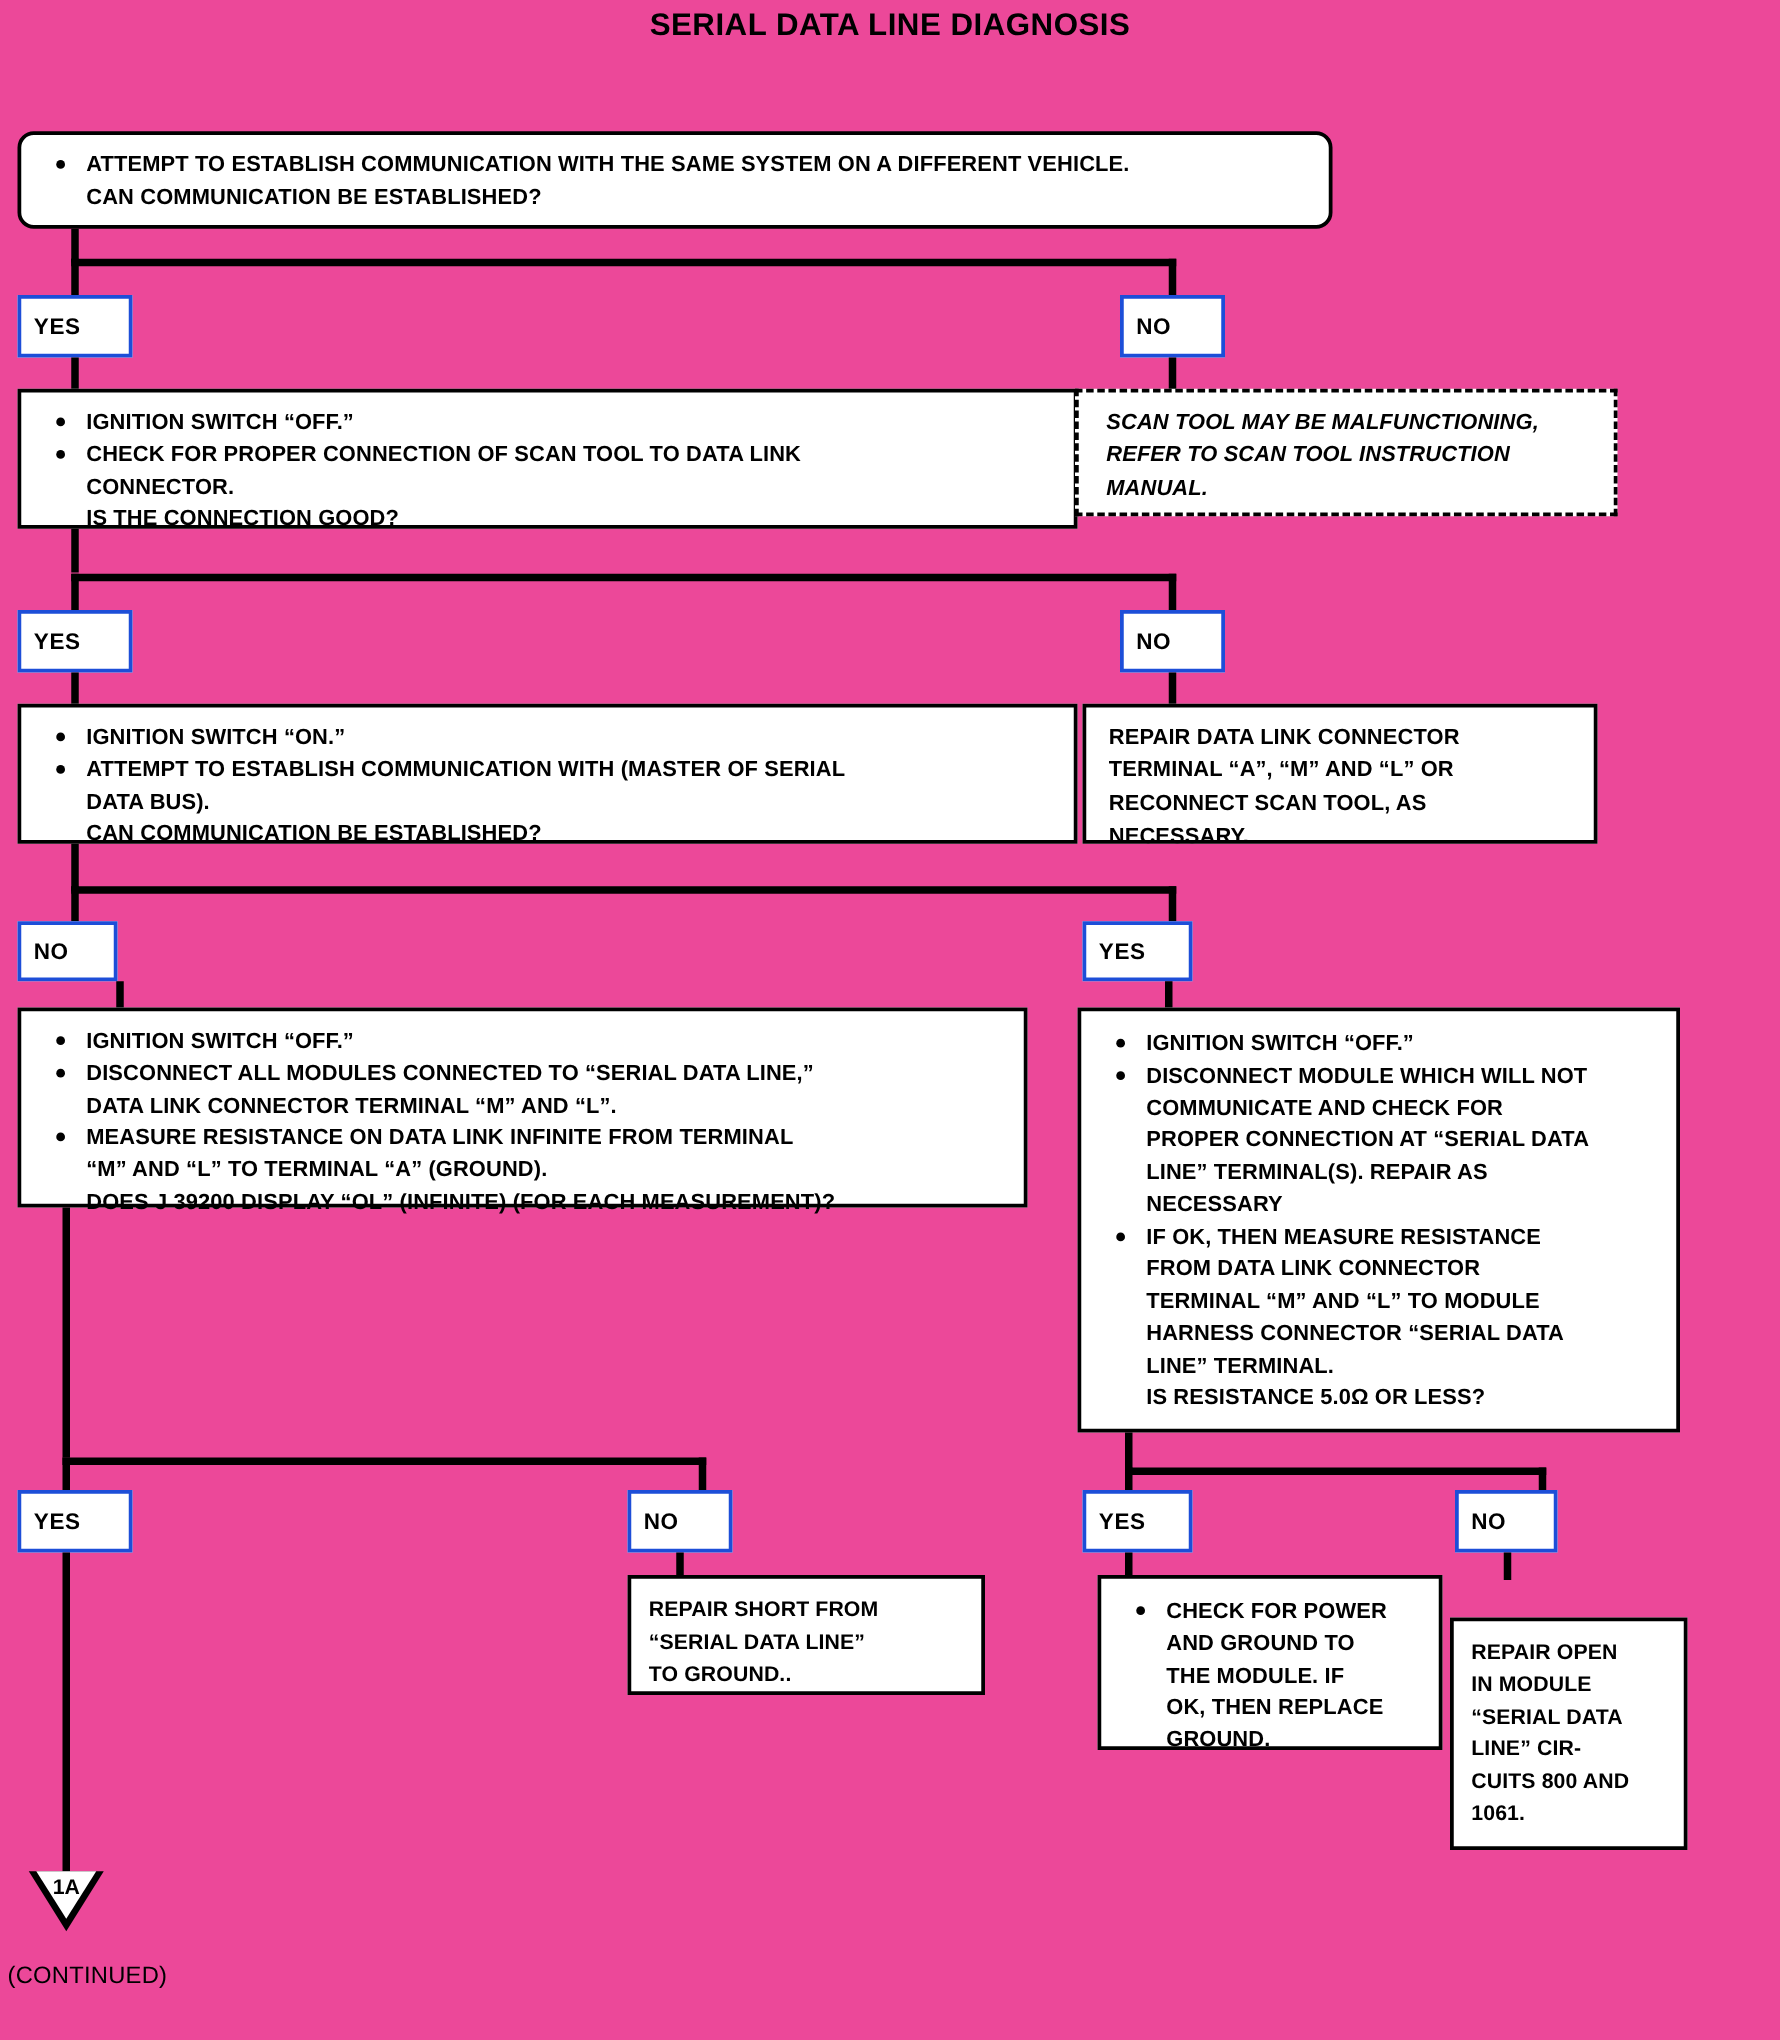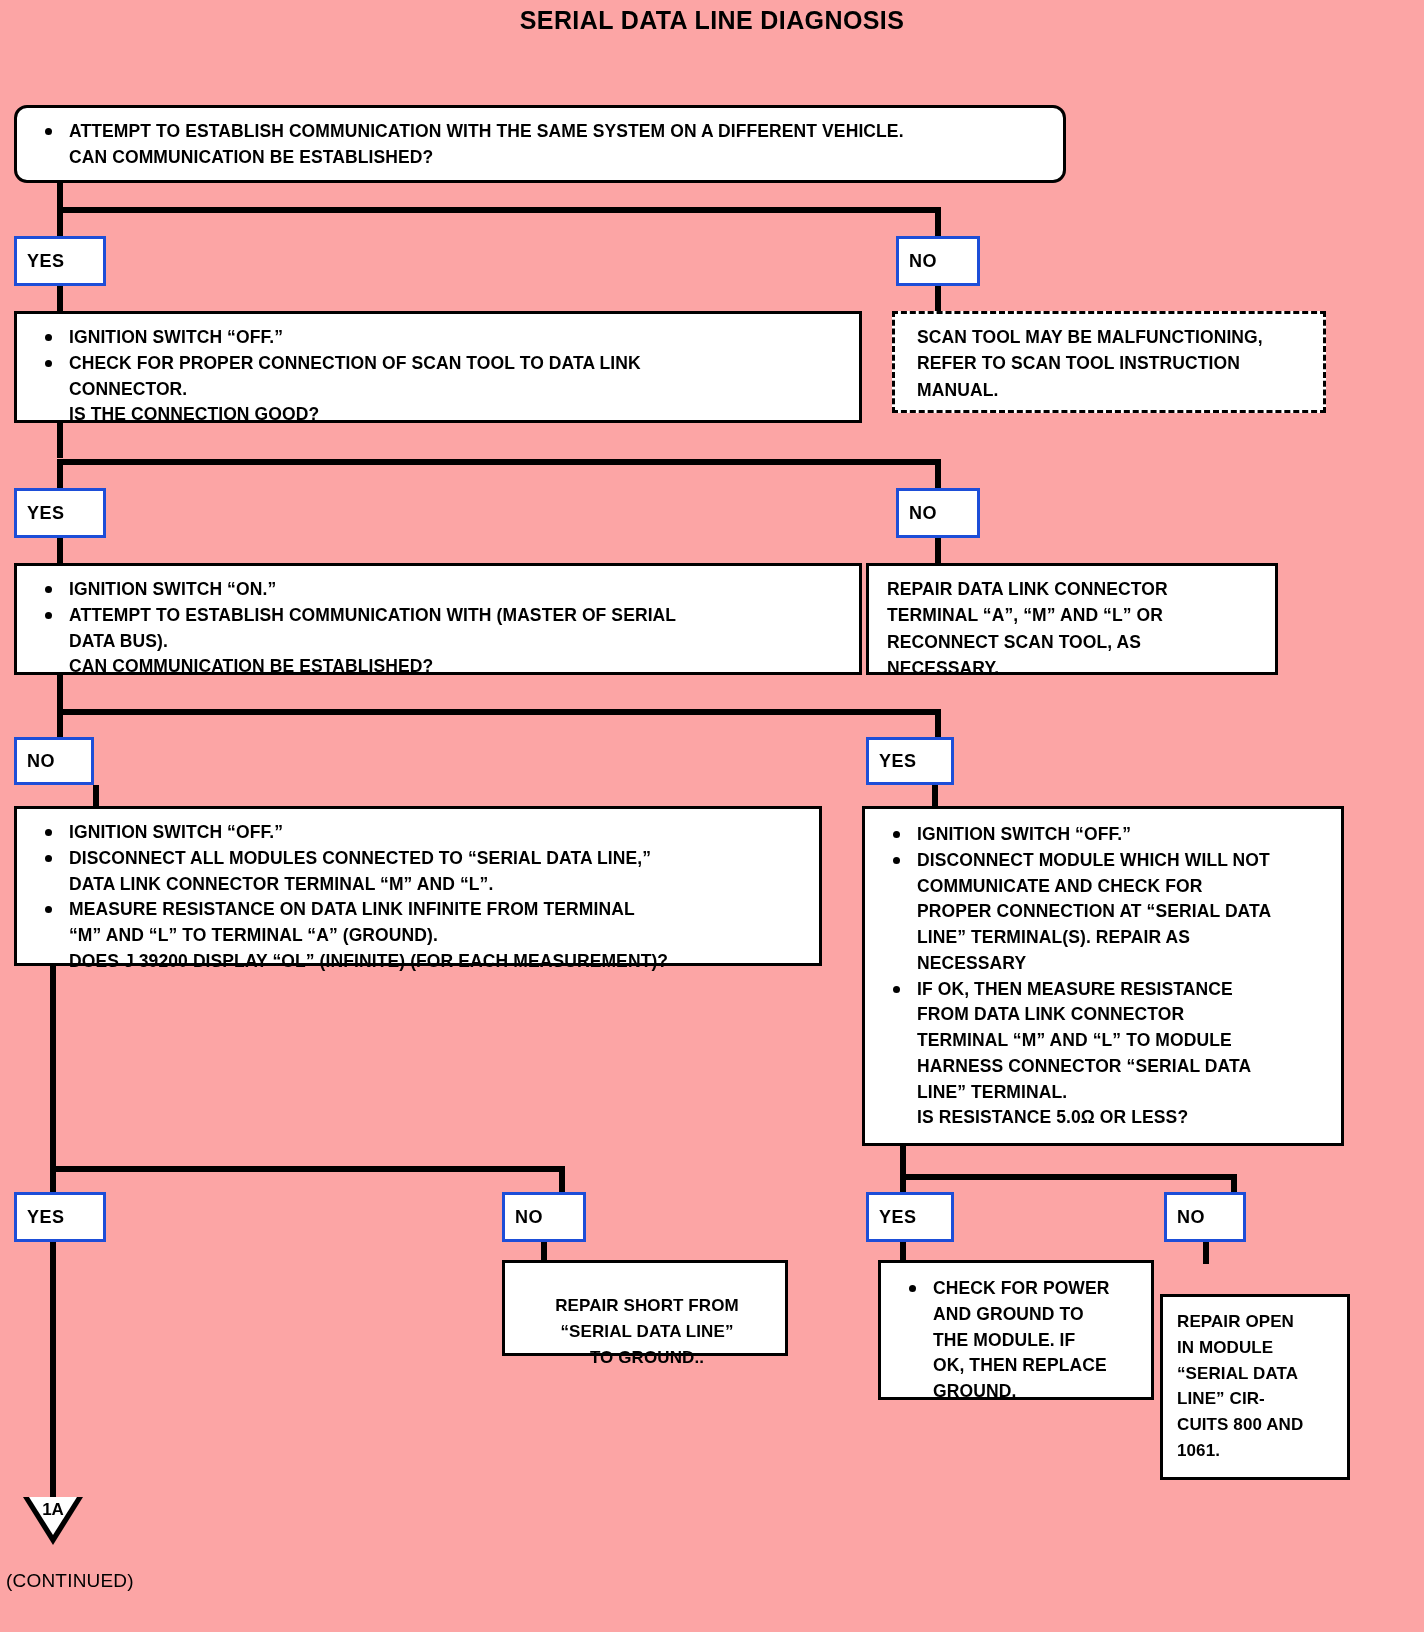--- a/index.html
+++ b/index.html
@@ -8,21 +8,21 @@
     background: #ffffff;
   }
   body {
     font-family: "Liberation Sans", sans-serif;
     color: #000000;
   }
   #page {
     position: relative;
     width: 1424px;
     height: 1632px;
-    background: #fca5a5;
+    background: #ec4899;
     overflow: hidden;
   }
 
   
   .title {
     position: absolute;
     left: 0;
     top: 6px;
     width: 1424px;
     text-align: center;
@@ -180,21 +180,21 @@
     <div class="inner">
       <ul class="bullets">
         <li class="has-bullet">IGNITION SWITCH “OFF.”</li>
         <li class="has-bullet">CHECK FOR PROPER CONNECTION OF SCAN TOOL TO DATA LINK</li>
         <li class="nobullet">CONNECTOR.</li>
         <li class="nobullet">IS THE CONNECTION GOOD?</li>
       </ul>
     </div>
   </div>
 
-  <div class="box dashed" style="left:892px; top:311px; width:434px; height:102px;">
+  <div class="box dashed" style="left:860px; top:311px; width:434px; height:102px;font-style:italic;">
     <div class="inner plaintext" style="padding-left:22px;">
       <p>SCAN TOOL MAY BE MALFUNCTIONING,</p>
       <p>REFER TO SCAN TOOL INSTRUCTION</p>
       <p>MANUAL.</p>
     </div>
   </div>
 
   <div class="vline" style="left:57px; top:423px; height:35px;"></div>
   <div class="hline" style="left:57px; top:459px; width:884px;"></div>
   <div class="vline" style="left:57px; top:459px; height:33px;"></div>
@@ -285,21 +285,21 @@
   <div class="yn" style="left:14px; top:1192px; width:92px; height:50px;">
     <span>YES</span>
   </div>
   <div class="yn" style="left:502px; top:1192px; width:84px; height:50px;">
     <span>NO</span>
   </div>
 
   <div class="vline" style="left:541px; top:1242px; height:22px;"></div>
 
   <div class="box narrow" style="left:502px; top:1260px; width:286px; height:96px;">
-    <div class="inner plaintext" style="padding-left:14px; padding-top:32px;text-align:center;">
+    <div class="inner plaintext" style="padding-left:14px; padding-top:14px;">
       <p>REPAIR SHORT FROM</p>
       <p>“SERIAL DATA LINE”</p>
       <p>TO GROUND..</p>
     </div>
   </div>
 
   <div class="vline" style="left:50px; top:1242px; height:256px;"></div>
 
   <div class="tri-wrap" style="left:23px; top:1497px; width:60px; height:50px;">
     <div class="tri-outer"></div>

